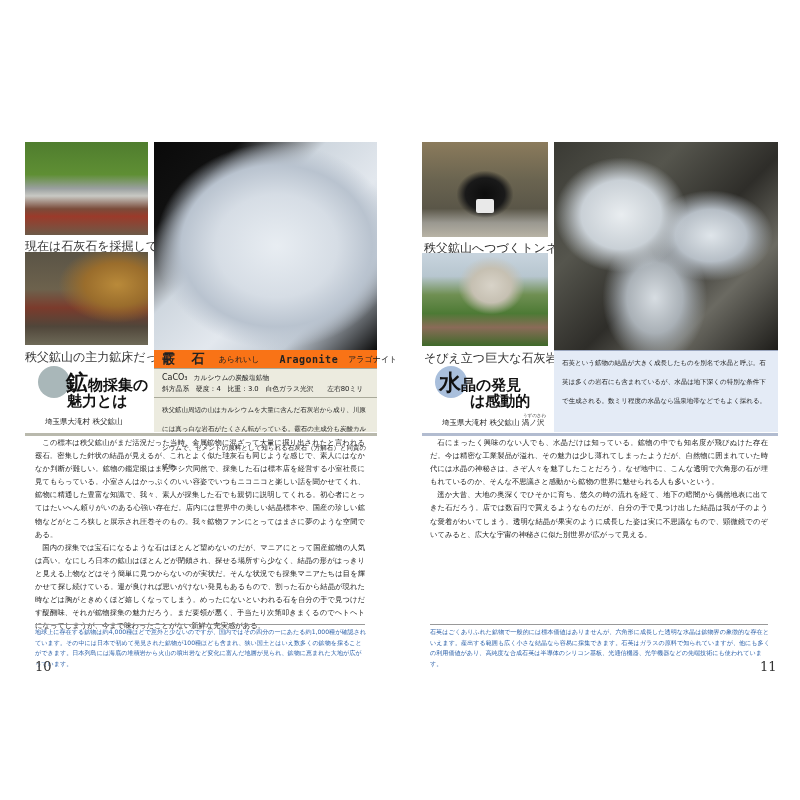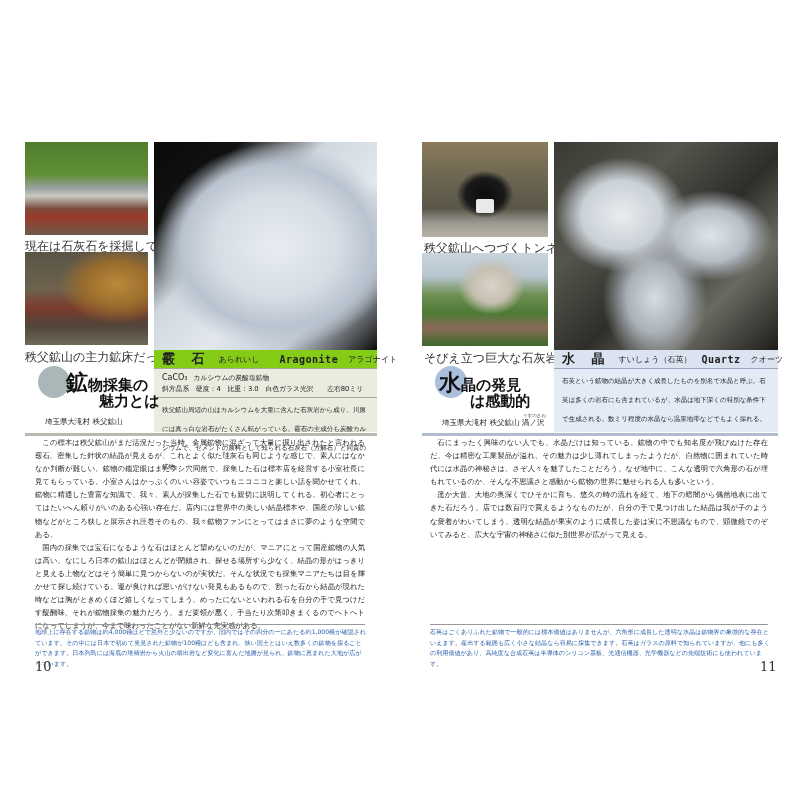--- a/index.html
+++ b/index.html
@@ -44,21 +44,21 @@
   }
   .mineral-name-bar .kanji { font-family: "DejaVu Serif", serif; font-weight: bold; font-size: 13px; letter-spacing: 6px; margin-right: 8px; }
   .mineral-name-bar .kana { font-size: 8px; margin-right: 20px; }
   .mineral-name-bar .latin { font-size: 10px; font-weight: bold; letter-spacing: 0.5px; margin-right: 10px; }
   .mineral-name-bar .katakana { font-size: 8px; }
   .mineral-props { font-family: "DejaVu Sans", sans-serif; font-size: 6.8px; padding: 3px 8px 2px; line-height: 11px; white-space: nowrap; border-top: 1px solid #a9a99a; }
   .mineral-props .formula { font-size: 8px; margin-right: 6px; }
   .mineral-desc { font-family: "DejaVu Sans", sans-serif; font-size: 6.5px; line-height: 19px; padding: 3px 8px; border-top: 1px solid #a9a99a; }
 
   .left .mineral-box { background: #ecebdf; }
-  .left .mineral-name-bar { background: #84cc16; color: #222; }
+  .left .mineral-name-bar { background: #f97316; color: #222; }
   .right .mineral-box { background: #e4ebf6; }
   .right .mineral-name-bar { background: #dbe3f1; color: #222; }
   .right .mineral-props, .right .mineral-desc { border-top-color: #9aa6bf; }
 
   
   .title-block { position: absolute; }
   .title-circle { position: absolute; border-radius: 50%; }
   .title-line { position: absolute; font-family: "DejaVu Sans", sans-serif; font-weight: bold; white-space: nowrap; color: #111; }
   .title-big { font-size: 22px; }
   .title-med { font-size: 15px; }
@@ -100,21 +100,21 @@
       <div>斜方晶系　硬度：4　比重：3.0　白色ガラス光沢　　左右80ミリ</div>
     </div>
     <div class="mineral-desc">秩父鉱山周辺の山はカルシウムを大量に含んだ石灰岩から成り、川原には真っ白な岩石がたくさん転がっている。霰石の主成分も炭酸カルシウムで、セメントの原料として知られる石灰石（方解石）と同質の鉱物。</div>
   </div>
 
   <div class="title-block" style="left:25px; top:358px; width:128px; height:75px;">
     <div class="title-circle" style="left:13px; top:8px; width:32px; height:32px; background:#a9b7b9;"></div>
     <div class="title-line" style="left:17px; top:10px;margin-left:24px;">
       <span class="title-big">鉱</span><span class="title-med">物採集の</span>
     </div>
-    <div class="title-line title-med" style="left:74px; top:34px;">魅力とは</div>
+    <div class="title-line title-med" style="left:42px; top:34px;">魅力とは</div>
     <div class="title-loc" style="left:20px; top:59px;">埼玉県大滝村 秩父鉱山</div>
   </div>
 
   <div class="divider" style="left:25px; top:433px; width:352px;"></div>
 
   <div class="body-text" style="left:35px; top:436px; width:330px;">
     <p>この標本は秩父鉱山がまだ活況だった当時、金属鉱物に混ざって大量に掘り出されたと言われる霰石。密集した針状の結晶が見えるが、これとよく似た珪灰石も同じような感じで、素人にはなかなか判断が難しい。鉱物の鑑定眼はまだフシ穴同然で、採集した石は標本店を経営する小室社長に見てもらっている。小室さんはかっぷくのいい容姿でいつもニコニコと楽しい話を聞かせてくれ、鉱物に精通した豊富な知識で、我々、素人が採集した石でも親切に説明してくれる。初心者にとってはたいへん頼りがいのある心強い存在だ。店内には世界中の美しい結晶標本や、国産の珍しい鉱物などがところ狭しと展示され圧巻そのもの。我々鉱物ファンにとってはまさに夢のような空間である。</p>
     <p>国内の採集では宝石になるような石はほとんど望めないのだが、マニアにとって国産鉱物の人気は高い。なにしろ日本の鉱山はほとんどが閉鎖され、探せる場所すら少なく、結晶の形がはっきりと見える上物などはそう簡単に見つからないのが実状だ。そんな状況でも採集マニアたちは目を輝かせて探し続けている。運が良ければ思いがけない発見もあるもので、割った石から結晶が現れた時などは胸がときめくほど嬉しくなってしまう。めったにないといわれる石を自分の手で見つけだす醍醐味、それが鉱物採集の魅力だろう。まだ要領が悪く、手当たり次第叩きまくるのでヘトヘトになってしまうが、今まで味わったことがない新鮮な充実感がある。</p>
   </div>
 
@@ -129,26 +129,20 @@
       <div class="car"></div>
     </div>
   <div class="caption" style="left:24px; top:240px;">秩父鉱山へつづくトンネル</div>
 
   <div class="photo ph-cliff" style="left:22px; top:253px; width:126px; height:93px;"></div>
   <div class="caption" style="left:24px; top:350px;">そびえ立つ巨大な石灰岩の山</div>
 
   <div class="photo ph-quartz" style="left:154px; top:142px; width:224px; height:208px;"></div>
 
   <div class="mineral-box" style="left:154px; top:350px; width:224px; height:82px;">
-    <div class="mineral-name-bar">
-      <span class="kanji">水 晶</span>
-      <span class="kana" style="margin-right:10px;">すいしょう（石英）</span>
-      <span class="latin">Quartz</span>
-      <span class="katakana">クオーツ</span>
-    </div>
     <div class="mineral-desc">石英という鉱物の結晶が大きく成長したものを別名で水晶と呼ぶ。石英は多くの岩石にも含まれているが、水晶は地下深くの特別な条件下で生成される。数ミリ程度の水晶なら温泉地帯などでもよく採れる。</div>
   </div>
 
   <div class="title-block" style="left:22px; top:358px; width:130px; height:75px;">
     <div class="title-circle" style="left:13px; top:8px; width:32px; height:32px; background:#a9bfdc;"></div>
     <div class="title-line" style="left:17px; top:10px;">
       <span class="title-big">水</span><span class="title-med">晶の発見</span>
     </div>
     <div class="title-line title-med" style="left:48px; top:34px;">は感動的</div>
     <div class="ruby" style="left:101px; top:55px;">うずのさわ</div>

